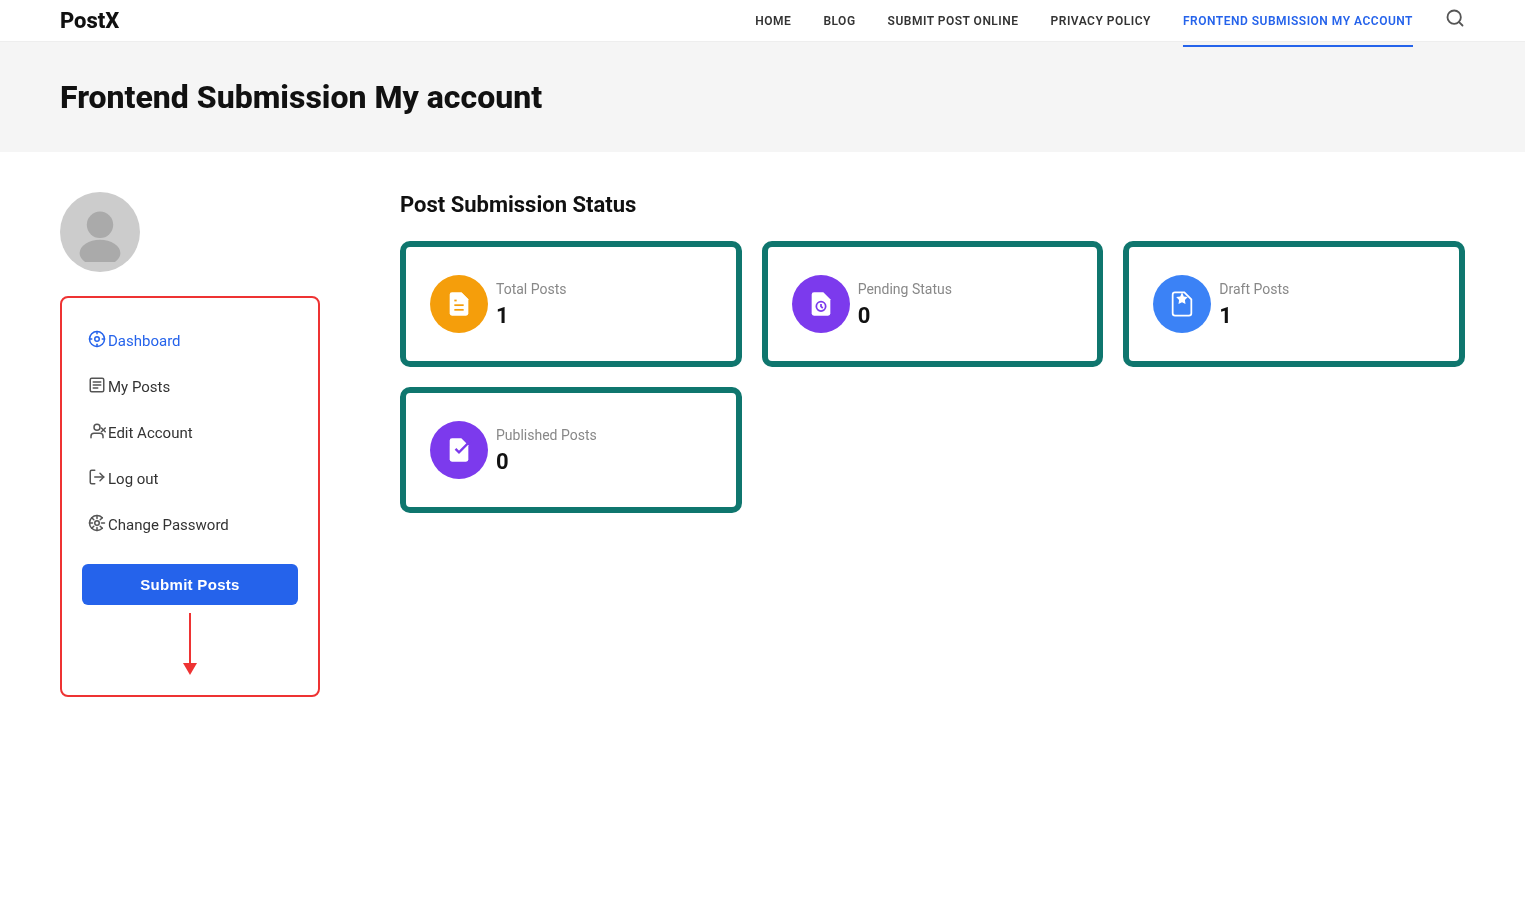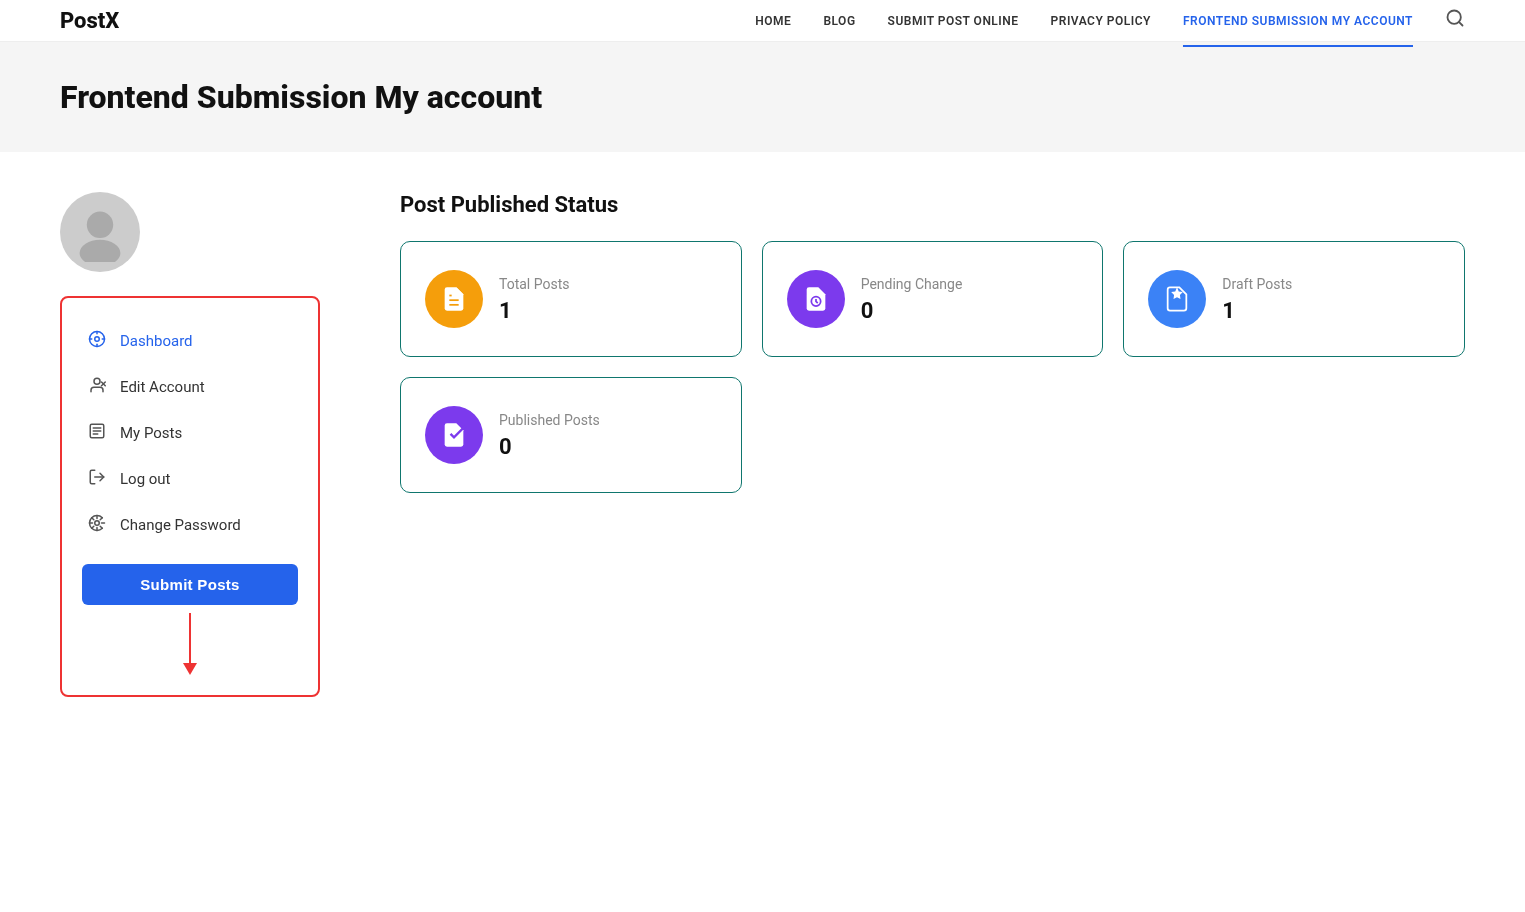--- a/index.html
+++ b/index.html
@@ -23,37 +23,37 @@
     
     .profile-section { display: flex; flex-direction: column; align-items: flex-start; gap: 24px; min-width: 300px; }
     .profile-info { display: flex; align-items: center; gap: 20px; }
     .avatar { width: 80px; height: 80px; border-radius: 50%; background: #ccc; display: flex; align-items: center; justify-content: center; overflow: hidden; }
     .avatar svg { width: 60px; height: 60px; }
     .profile-text .name { font-size: 20px; font-weight: 700; color: #111; }
     .profile-text .email { font-size: 14px; color: #777; margin-top: 4px; }
 
     
     .sidebar-card { border: 2px solid #e33; border-radius: 8px; padding: 20px 0; width: 260px; background: #fff; }
-    .sidebar-item { display: flex; align-items: center; gap: 12px; padding: 12px 24px; cursor: pointer; font-size: 15px; color: #333; }
+    .sidebar-item { display: flex; align-items: center; padding: 12px 24px; cursor: pointer; font-size: 15px; color: #333; }
     .sidebar-item.active { color: #2563eb; }
     .sidebar-item .icon { font-size: 18px; width: 22px; text-align: center; }
     .sidebar-item .label { font-size: 15px; }
     .submit-btn-wrapper { padding: 16px 20px 0; display: flex; flex-direction: column; align-items: center; }
     .submit-btn { background: #2563eb; color: #fff; border: none; border-radius: 6px; padding: 12px 0; width: 100%; font-size: 15px; font-weight: 600; cursor: pointer; letter-spacing: 0.3px; }
     .arrow-indicator { margin-top: 8px; display: flex; flex-direction: column; align-items: center; color: #e33; font-size: 22px; line-height: 1; }
     .arrow-line { width: 2px; height: 50px; background: #e33; }
     .arrow-head { width: 0; height: 0; border-left: 7px solid transparent; border-right: 7px solid transparent; border-top: 12px solid #e33; }
 
     
     .right-content { flex: 1; }
     .section-title { font-size: 22px; font-weight: 700; color: #111; margin-bottom: 24px; }
 
     
     .stats-grid { display: grid; grid-template-columns: repeat(3, 1fr); gap: 20px; }
-    .stats-card { border: 1px solid #0f766e; border-radius: 10px; padding: 28px 24px; display: flex; align-items: center; gap: 16px; background: #fff; }
+    .stats-card { border: 6px solid #0f766e; border-radius: 10px; padding: 28px 24px; display: flex; align-items: center; gap: 8px; background: #fff; }
     .stats-icon { width: 58px; height: 58px; border-radius: 50%; display: flex; align-items: center; justify-content: center; flex-shrink: 0; }
     .stats-icon.orange { background: #f59e0b; }
     .stats-icon.purple { background: #7c3aed; }
     .stats-icon.blue { background: #3b82f6; }
     .stats-icon.purple2 { background: #7c3aed; }
     .stats-icon svg { width: 28px; height: 28px; fill: #fff; }
     .stats-info .stat-label { font-size: 14px; color: #888; margin-bottom: 6px; }
     .stats-info .stat-value { font-size: 22px; font-weight: 700; color: #111; }
 
     
@@ -108,39 +108,39 @@
               <line x1="2" y1="12" x2="5" y2="12"></line>
               <line x1="19" y1="12" x2="22" y2="12"></line>
           </svg>
         </span>
         <span class="label">Dashboard</span>
       </div>
 
       <div class="sidebar-item">
         <span class="icon">
           <svg width="18" height="18" viewBox="0 0 24 24" fill="none" stroke="#555" stroke-width="2" stroke-linecap="round" stroke-linejoin="round">
+            <rect x="3" y="3" width="18" height="18" rx="2"></rect>
+              <line x1="7" y1="8" x2="17" y2="8"></line>
+              <line x1="7" y1="12" x2="17" y2="12"></line>
+              <line x1="7" y1="16" x2="13" y2="16"></line>
+          </svg>
+        </span>
+        <span class="label">My Posts</span>
+      </div>
+
+      <div class="sidebar-item">
+        <span class="icon">
+          <svg width="18" height="18" viewBox="0 0 24 24" fill="none" stroke="#555" stroke-width="2" stroke-linecap="round" stroke-linejoin="round">
             <path d="M20 21v-2a4 4 0 0 0-4-4H8a4 4 0 0 0-4 4v2"></path>
               <circle cx="12" cy="7" r="4"></circle>
               <line x1="18" y1="8" x2="23" y2="13"></line>
               <line x1="23" y1="8" x2="18" y2="13"></line>
           </svg>
         </span>
         <span class="label">Edit Account</span>
-      </div>
-
-      <div class="sidebar-item">
-        <span class="icon">
-          <svg width="18" height="18" viewBox="0 0 24 24" fill="none" stroke="#555" stroke-width="2" stroke-linecap="round" stroke-linejoin="round">
-            <rect x="3" y="3" width="18" height="18" rx="2"></rect>
-              <line x1="7" y1="8" x2="17" y2="8"></line>
-              <line x1="7" y1="12" x2="17" y2="12"></line>
-              <line x1="7" y1="16" x2="13" y2="16"></line>
-          </svg>
-        </span>
-        <span class="label">My Posts</span>
       </div>
 
       <div class="sidebar-item">
         <span class="icon">
           <svg width="18" height="18" viewBox="0 0 24 24" fill="none" stroke="#555" stroke-width="2" stroke-linecap="round" stroke-linejoin="round">
             <path d="M9 21H5a2 2 0 0 1-2-2V5a2 2 0 0 1 2-2h4"></path>
               <polyline points="16 17 21 12 16 7"></polyline>
               <line x1="21" y1="12" x2="9" y2="12"></line>
           </svg>
         </span>
@@ -162,21 +162,21 @@
         <button class="submit-btn">Submit Posts</button>
         <div class="arrow-indicator">
           <div class="arrow-line"></div>
           <div class="arrow-head"></div>
         </div>
       </div>
     </div>
   </div>
 
   <div class="right-content">
-    <h2 class="section-title">Post Published Status</h2>
+    <h2 class="section-title">Post Submission Status</h2>
 
     <div class="stats-grid">
 
       <div class="stats-card">
         <div class="stats-icon orange">
           <svg viewBox="0 0 24 24" xmlns="http://www.w3.org/2000/svg">
             <path d="M14 2H6a2 2 0 0 0-2 2v16a2 2 0 0 0 2 2h12a2 2 0 0 0 2-2V8z" fill="white"></path>
             <polyline points="14 2 14 8 20 8" fill="white" stroke="none"></polyline>
             <line x1="16" y1="13" x2="8" y2="13" stroke="#f59e0b" stroke-width="1.5"></line>
             <line x1="16" y1="17" x2="8" y2="17" stroke="#f59e0b" stroke-width="1.5"></line>
@@ -191,21 +191,21 @@
 
       <div class="stats-card">
         <div class="stats-icon purple">
           <svg viewBox="0 0 24 24" xmlns="http://www.w3.org/2000/svg">
             <path d="M14 2H6a2 2 0 0 0-2 2v16a2 2 0 0 0 2 2h12a2 2 0 0 0 2-2V8z" fill="white"></path>
             <circle cx="12" cy="14" r="4" fill="none" stroke="#7c3aed" stroke-width="1.5"></circle>
             <polyline points="12 12 12 14 13.5 15.5" stroke="#7c3aed" stroke-width="1.5" fill="none"></polyline>
           </svg>
         </div>
         <div class="stats-info">
-          <div class="stat-label">Pending Change</div>
+          <div class="stat-label">Pending Status</div>
           <div class="stat-value">0</div>
         </div>
       </div>
 
       <div class="stats-card">
         <div class="stats-icon blue">
           <svg viewBox="0 0 24 24" xmlns="http://www.w3.org/2000/svg">
             <path d="M12 2l1.5 3.5L17 6l-2.5 2.5.5 3.5L12 10.5 9 12l.5-3.5L7 6l3.5-.5z" fill="white"></path>
             <path d="M14 2H6a2 2 0 0 0-2 2v16a2 2 0 0 0 2 2h12a2 2 0 0 0 2-2V8z" fill="none" stroke="white" stroke-width="1.5"></path>
           </svg>

